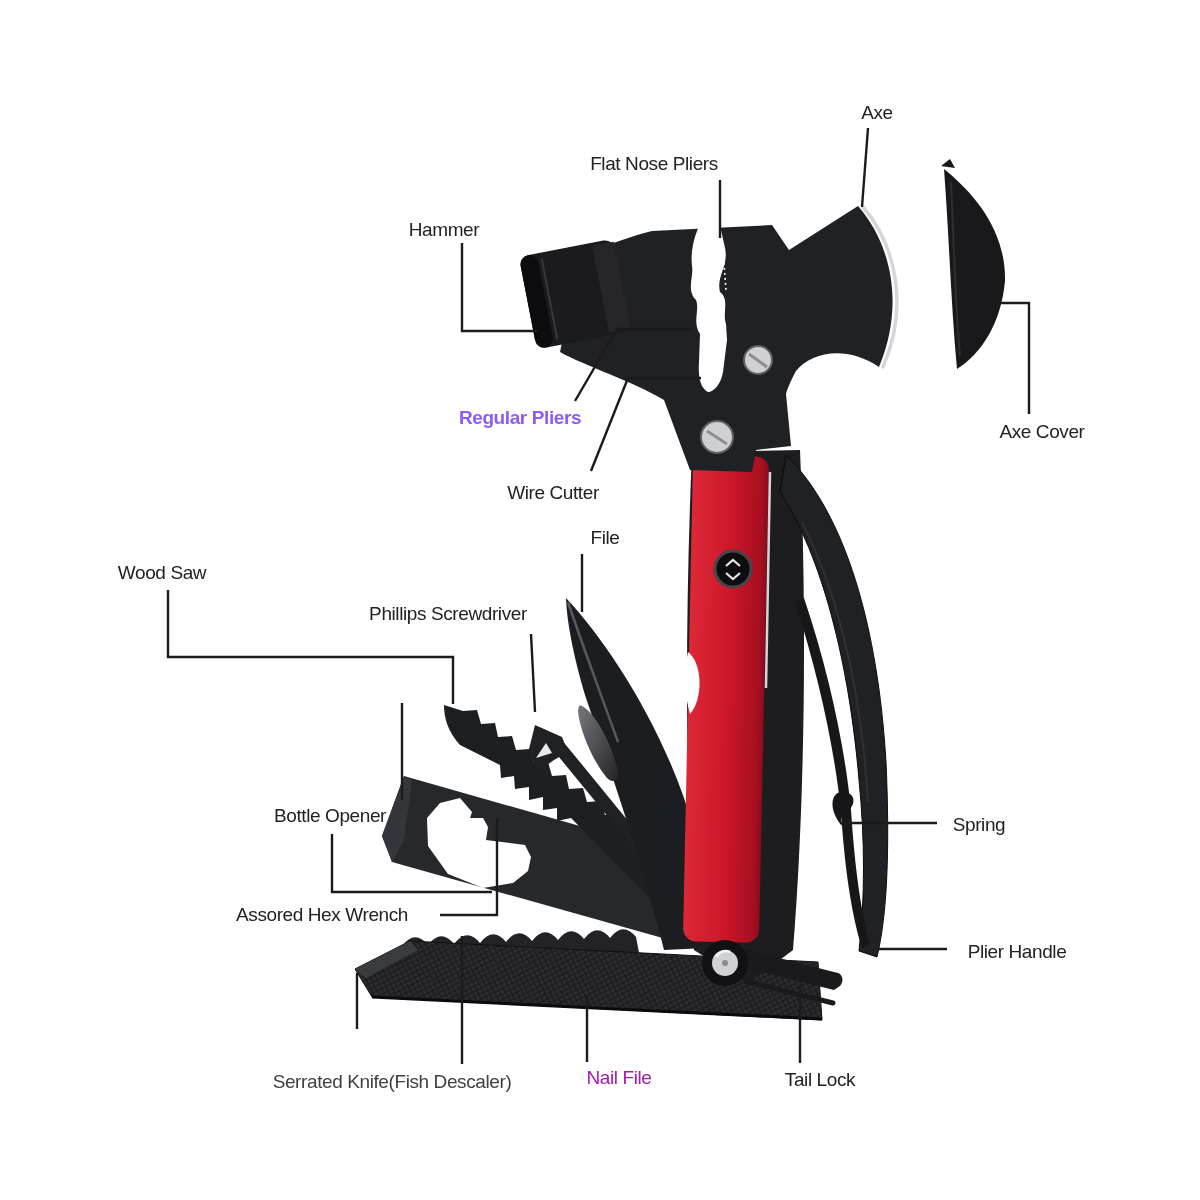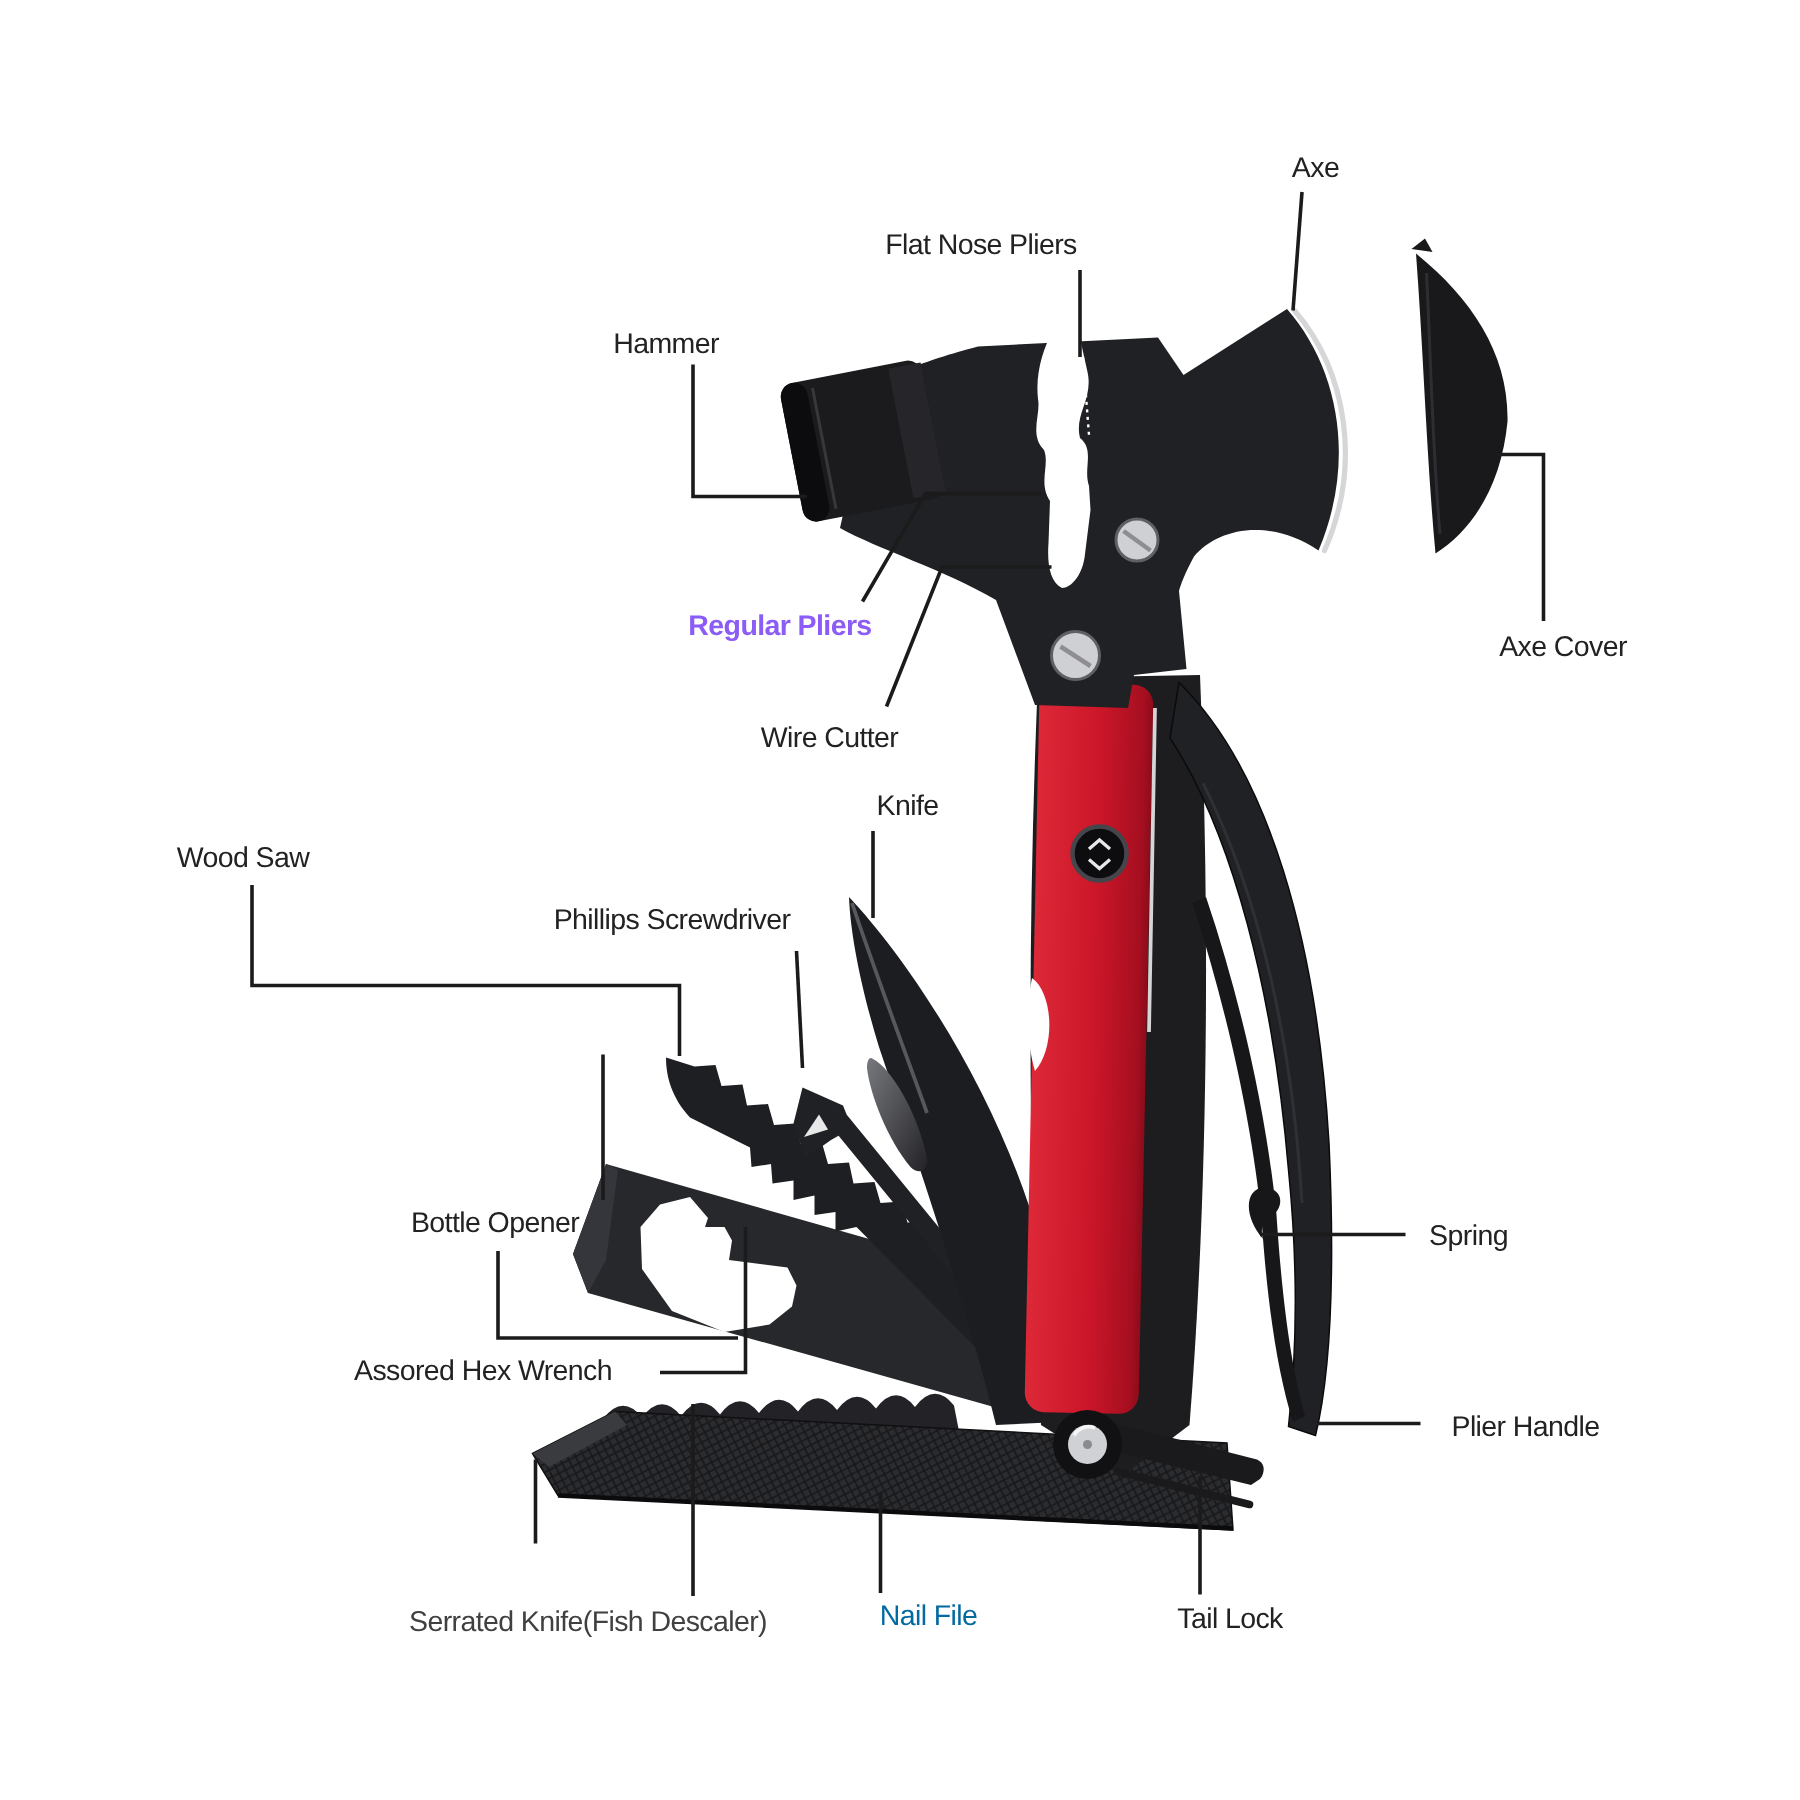--- a/index.html
+++ b/index.html
@@ -150,24 +150,24 @@
       </g>
   </svg>
 
   <div id="label-layer">
       <div class="callout" style="left: 444px; top: 230px; color: rgb(34, 34, 34);">Hammer</div>
       <div class="callout" style="left: 654px; top: 164px; color: rgb(34, 34, 34);">Flat Nose Pliers</div>
       <div class="callout" style="left: 877px; top: 113px; color: rgb(34, 34, 34);">Axe</div>
       <div class="callout" style="left: 1042px; top: 432px; color: rgb(34, 34, 34);">Axe Cover</div>
       <div class="callout" style="left: 520px; top: 418px; color: #8b5cf6; font-weight: bold;">Regular Pliers</div>
       <div class="callout" style="left: 553px; top: 493px; color: rgb(34, 34, 34);">Wire Cutter</div>
-      <div class="callout" style="left: 605px; top: 538px; color: rgb(34, 34, 34);">Knife</div>
+      <div class="callout" style="left: 605px; top: 538px; color: rgb(34, 34, 34);">File</div>
       <div class="callout" style="left: 162px; top: 573px; color: rgb(34, 34, 34);">Wood Saw</div>
       <div class="callout" style="left: 448px; top: 614px; color: rgb(34, 34, 34);">Phillips Screwdriver</div>
       <div class="callout" style="left: 330px; top: 816px; color: rgb(34, 34, 34);">Bottle Opener</div>
       <div class="callout" style="left: 322px; top: 915px; color: rgb(34, 34, 34);">Assored Hex Wrench</div>
       <div class="callout" style="left: 392px; top: 1082px; color: #404040;">Serrated Knife(Fish Descaler)</div>
-      <div class="callout" style="left: 619px; top: 1078px; color: #0369a1;">Nail File</div>
+      <div class="callout" style="left: 619px; top: 1078px; color: #a21caf;">Nail File</div>
       <div class="callout" style="left: 820px; top: 1080px; color: rgb(34, 34, 34);">Tail Lock</div>
       <div class="callout" style="left: 979px; top: 825px; color: rgb(34, 34, 34);">Spring</div>
       <div class="callout" style="left: 1017px; top: 952px; color: rgb(34, 34, 34);">Plier Handle</div>
     </div>
 </div>
 
 </body></html>

